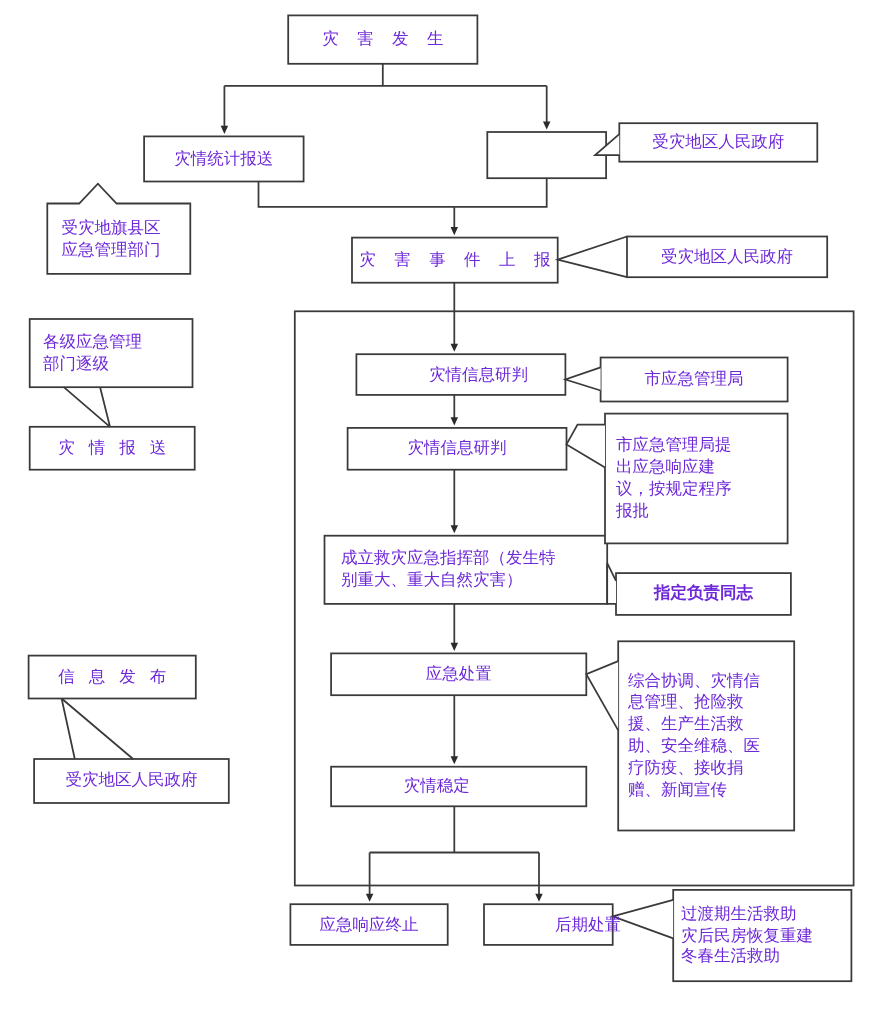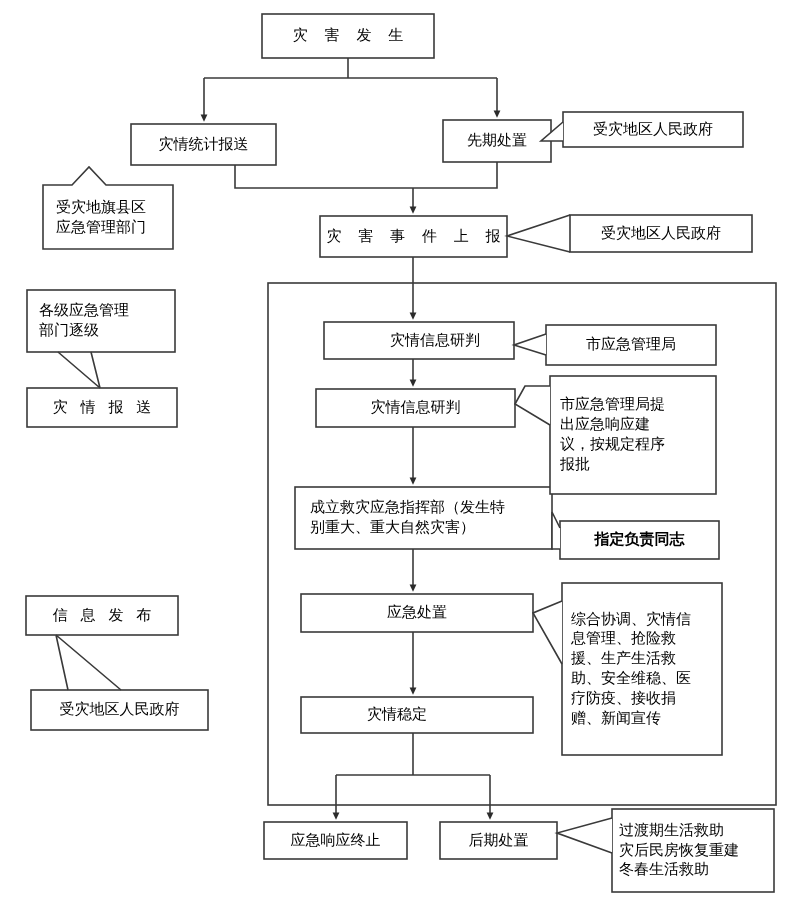--- a/index.html
+++ b/index.html
@@ -25,21 +25,21 @@
     top: 0;
     width: 800px;
     height: 922px;
   }
   .node-label {
     position: absolute;
     display: flex;
     align-items: center;
     justify-content: center;
     text-align: center;
-    color: #000000;
+    color: #6d28d9;
     font-size: 15px;
     line-height: 1.32;
     white-space: pre-line;
     pointer-events: none;
   }
   .sp2 { letter-spacing: 6px; text-indent: 6px; }
   .sp1 { letter-spacing: 4px; text-indent: 4px; }
   .lt  { justify-content: flex-start; text-align: left; }
 </style>
 </head>
@@ -130,42 +130,41 @@
       <path d="M336,775 L490,775"></path>
       <path d="M336,775 L336,816" marker-end="url(#arw)"></path>
       <path d="M490,775 L490,816" marker-end="url(#arw)"></path>
     </g>
   </svg>
 
   <div class="node-label sp2" style="left:262px;top:14px;width:172px;height:44px;">灾 害 发 生</div>
 
   <div class="node-label" style="left:131px;top:124px;width:145px;height:41px;">灾情统计报送</div>
 
-  <div class="node-label" style="left:443px;top:120px;width:108px;height:42px;">先期处置</div>
 
   <div class="node-label sp2" style="left:320px;top:216px;width:187px;height:41px;">灾 害 事 件 上 报</div>
 
   <div class="node-label sp1" style="left:27px;top:388px;width:150px;height:39px;">灾 情 报 送</div>
 
   <div class="node-label" style="left:340px;top:322px;width:190px;height:37px;">灾情信息研判</div>
 
   <div class="node-label" style="left:316px;top:389px;width:199px;height:38px;">灾情信息研判</div>
 
   <div class="node-label lt" style="left:303px;top:487px;width:243px;height:62px;padding-left:7px;">成立救灾应急指挥部（发生特
 别重大、重大自然灾害）</div>
 
   <div class="node-label" style="left:301px;top:594px;width:232px;height:38px;">应急处置</div>
 
   <div class="node-label" style="left:301px;top:697px;width:192px;height:36px;">灾情稳定</div>
 
   <div class="node-label sp1" style="left:26px;top:596px;width:152px;height:39px;">信 息 发 布</div>
 
   <div class="node-label" style="left:264px;top:822px;width:143px;height:37px;">应急响应终止</div>
 
-  <div class="node-label" style="left:440px;top:822px;width:117px;height:37px;">后期处置</div>
+  <div class="node-label" style="left:440px;top:822px;width:117px;height:37px;padding-left:36px;">后期处置</div>
 
   <div class="node-label lt" style="left:50px;top:187px;width:120px;height:62px;padding-left:6px;">受灾地旗县区
 应急管理部门</div>
 
   <div class="node-label" style="left:563px;top:112px;width:180px;height:35px;">受灾地区人民政府</div>
 
   <div class="node-label" style="left:570px;top:215px;width:182px;height:37px;">受灾地区人民政府</div>
 
   <div class="node-label lt" style="left:33px;top:292px;width:136px;height:58px;padding-left:6px;">各级应急管理
 部门逐级</div>

